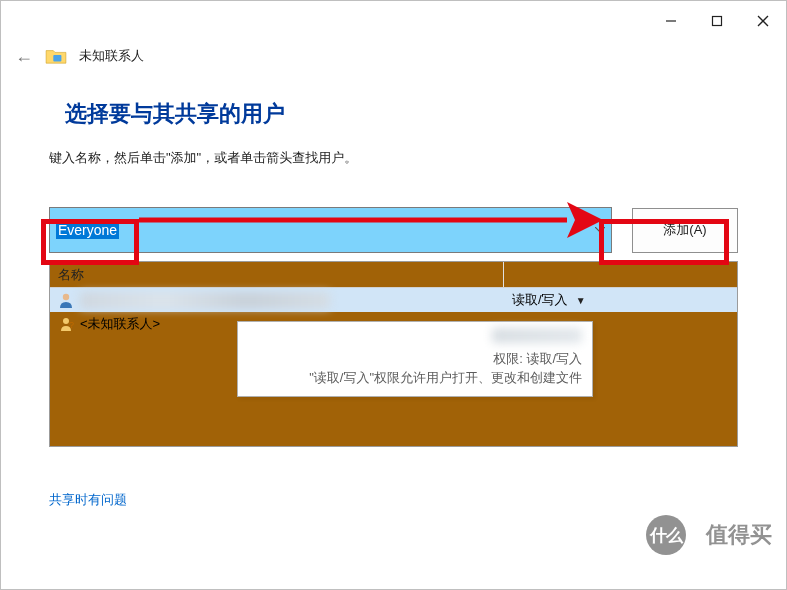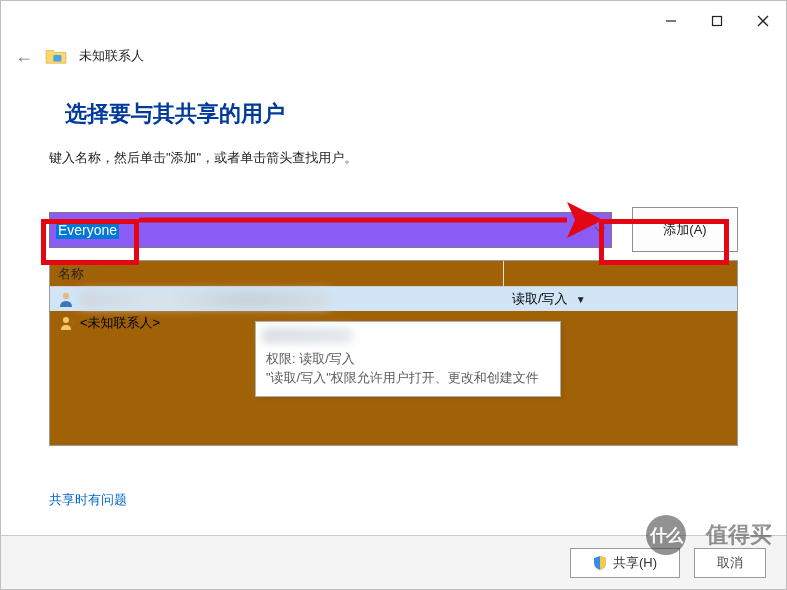--- a/index.html
+++ b/index.html
@@ -22,21 +22,21 @@
     .main-heading { font-size: 22px; color: #003a9b; font-weight: 700; margin-bottom: 20px; margin-left: 16px; }
     .instruction { font-size: 13px; color: #222; margin-bottom: 40px; }
 
     
     .anno-layer { position: absolute; inset: 0; pointer-events: none; z-index: 50; }
     .anno-box { position: absolute; border: 5px solid #e30613; }
     .anno-arrow { position: absolute; }
 
     
     .input-row { display: flex; gap: 20px; align-items: center; margin-bottom: 8px; }
-    .name-input-wrap { flex: 1; position: relative; border: 1px solid #7a7a7a; height: 36px; display: flex; align-items: center; background: #8b5cf6; }
+    .name-input-wrap { flex: 1; position: relative; border: 1px solid #7a7a7a; height: 46px; display: flex; align-items: center; background: #7dd3fc; }
     .name-input { border: none; height: 100%; flex: 1; padding: 0 6px; font-size: 14px; color: #fff; background: #0078d7; outline: none; }
     .name-input-text { position: absolute; left: 6px; top: 50%; transform: translateY(-50%); font-size: 14px; color: #fff; background: #0078d7; padding: 1px 2px; }
     .dropdown-toggle { width: 22px; height: 28px; display: flex; align-items: center; justify-content: center; border-left: 0px solid #ccc; }
     .dropdown-toggle svg { display: block; }
     .add-button { width: 106px; height: 45px; border: 1px solid #8f8f8f; background: #fdfdfd; font-size: 13px; color: #222; }
 
     
     .table-wrap { border: 1px solid #9b9b9b; background: #a16207; height: 186px; }
     .table-head { display: flex; height: 26px; border-bottom: 1px solid #d0d0d0; font-size: 13px; color: #222; }
     .th-name { width: 454px; padding: 4px 0 0 8px; border-right: 1px solid #e0e0e0; }
@@ -46,21 +46,21 @@
     .tr.selected { background: #d1e5f7; }
     .td-name { width: 454px; display: flex; align-items: center; gap: 6px; padding-left: 8px; }
     .td-perm { flex: 1; padding-left: 8px; display: flex; align-items: center; gap: 8px; }
     .blur-bar { filter: blur(5px); background: linear-gradient(90deg,#cfd7df,#dbe3ea,#c8d0d8,#d5dde4); height: 17px; width: 250px; border-radius: 2px; }
     .blur-bar2 { filter: blur(5px); background: linear-gradient(90deg,#d7dde2,#e2e7eb); height: 15px; width: 90px; border-radius: 2px; display:inline-block; margin-left:-4px }
     .user-icon { width: 16px; height: 16px; }
     .contact-icon { width: 16px; height: 16px; }
     .chev-down { font-size: 10px; color: #222; }
 
     
-    .tooltip { position: absolute; left: 254px; top: 320px; width: 306px; background: #fff; border: 1px solid #b0b0b0; padding: 6px 10px 8px 10px; font-size: 13px; color: #5c5c5c; line-height: 1.5; box-shadow: 2px 2px 4px rgba(0,0,0,.08); z-index: 40; }
+    .tooltip { position: absolute; left: 236px; top: 320px; width: 356px; background: #fff; border: 1px solid #b0b0b0; padding: 6px 10px 8px 10px; font-size: 13px; color: #5c5c5c; line-height: 1.5; box-shadow: 2px 2px 4px rgba(0,0,0,.08); z-index: 40; text-align: right; }
     .tooltip .tt-top { margin-bottom: 0px; }
 
     
     .help-link { color: #0066cc; font-size: 13px; position: absolute; left: 48px; top: 490px; }
 
     
     .footer-bar { position: absolute; left: 0; right: 0; bottom: 0; height: 54px; border-top: 1px solid #c9c9c9; display: flex; justify-content: flex-end; align-items: center; gap: 14px; padding-right: 20px; background: #f4f4f4; }
     .footer-btn { height: 30px; border: 1px solid #9a9a9a; background: #fff; font-size: 13px; color: #333; display: flex; align-items: center; justify-content: center; padding: 0 22px; gap: 6px; }
     .shield { width: 14px; height: 14px; }
     .footer-btn.cancel { color: #4a4a4a; }
@@ -155,30 +155,20 @@
   </div>
 
   <div class="tooltip">
     <div class="tt-top"><span class="blur-bar2"></span></div>
     <div><span>权限: </span><span>读取/写入</span></div>
     <div>"读取/写入"权限允许用户打开、更改和创建文件</div>
   </div>
 
   <a class="help-link">共享时有问题</a>
 
-  <div class="footer-bar">
-    <button class="footer-btn">
-      <svg class="shield" viewBox="0 0 14 14">
-        <path d="M7 0 L13 2 V7 Q13 12 7 14 Q1 12 1 7 V2 Z" fill="#3b8ae6"></path>
-        <path d="M7 0 L13 2 V7 Q13 12 7 14 Z" fill="#f7c948"></path>
-      </svg>
-      <span>共享(H)</span>
-    </button>
-    <button class="footer-btn cancel">取消</button>
-  </div>
 
   <div class="anno-layer">
     <div class="anno-box" style="left:40px; top:218px; width:98px; height:46px;"></div>
     <div class="anno-box" style="left:598px; top:218px; width:130px; height:46px;"></div>
     <svg class="anno-arrow" style="left:136px; top:195px;" width="470" height="60">
       <line x1="2" y1="24" x2="430" y2="24" stroke="#e30613" stroke-width="5"></line>
       <polygon points="430,6 466,24 430,42 438,24" fill="#e30613"></polygon>
     </svg>
   </div>
 

